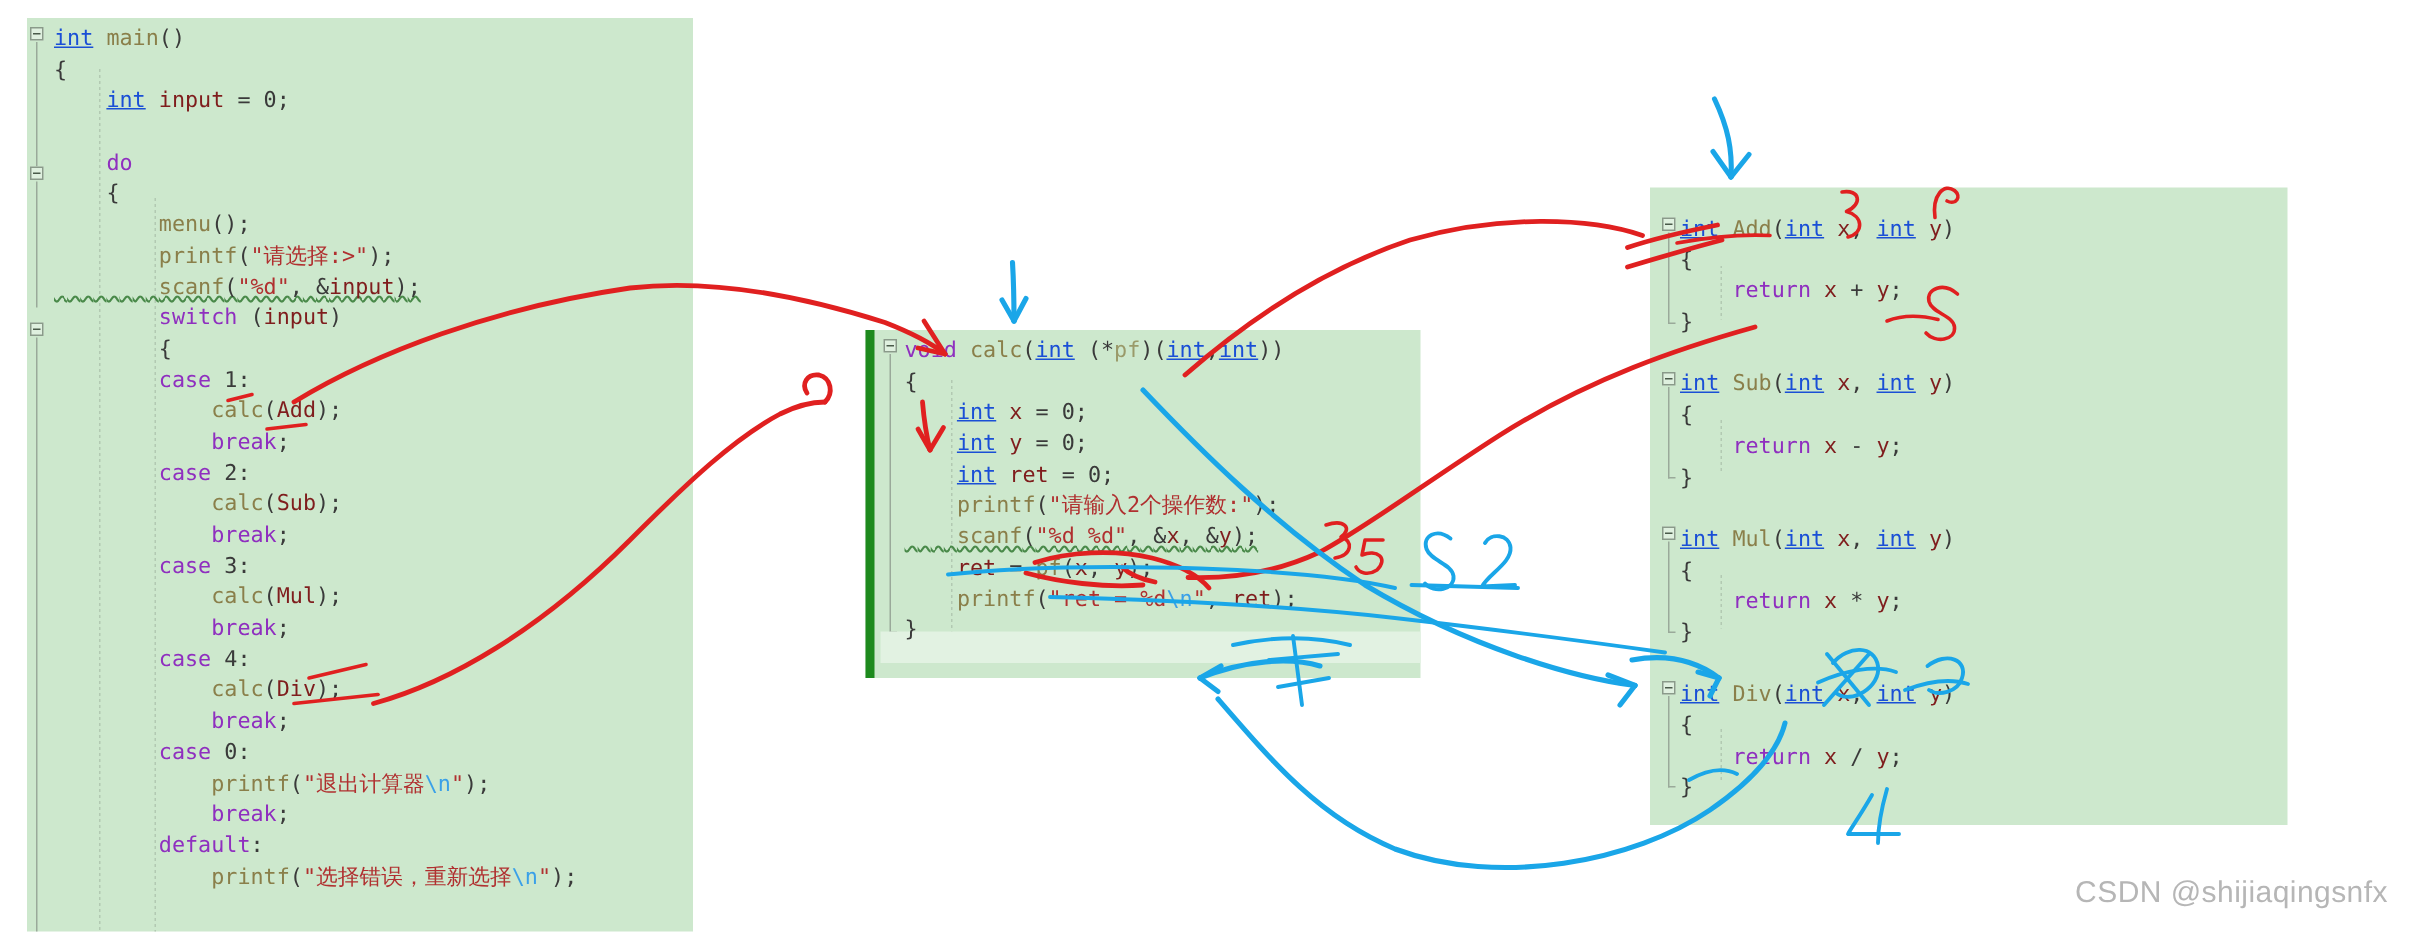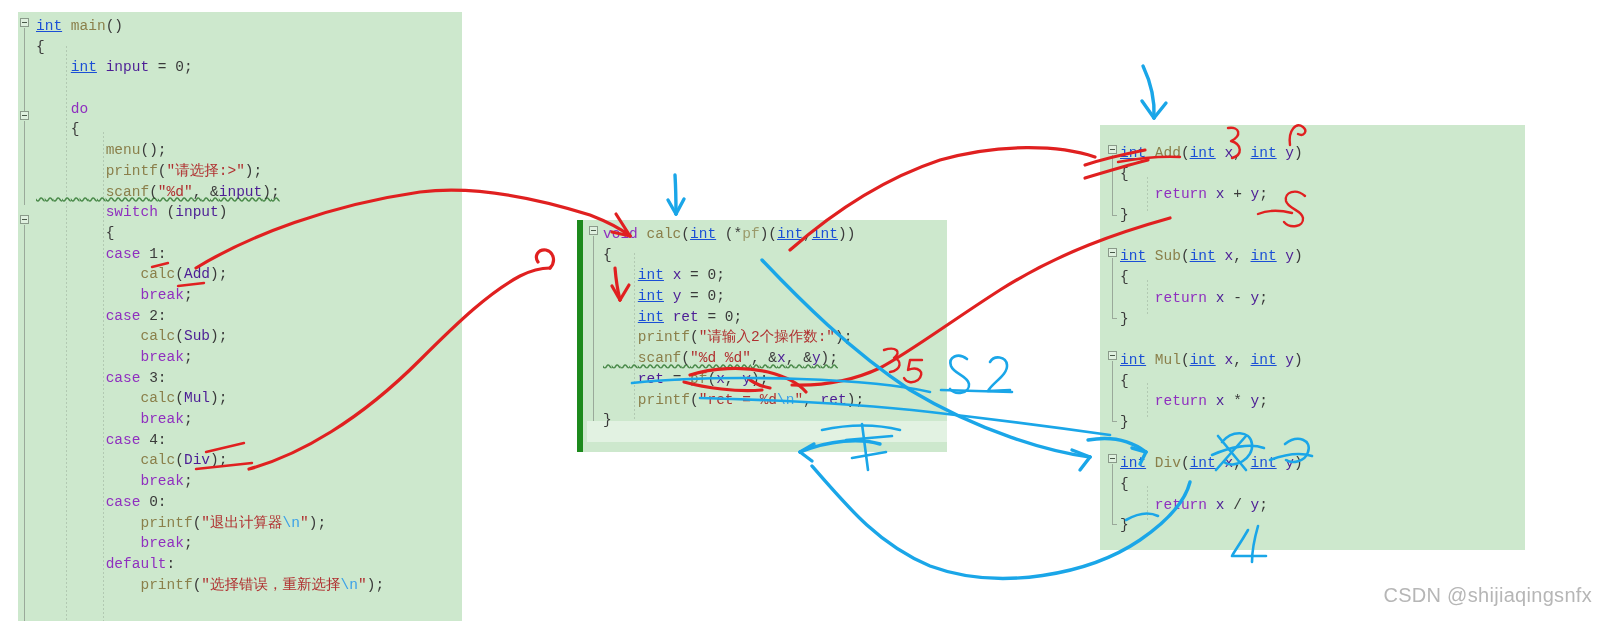--- a/index.html
+++ b/index.html
@@ -1,21 +1,21 @@
 <!DOCTYPE html>
 <html><head>
 <meta charset="utf-8">
 <style>
   html,body{margin:0;padding:0;background:#ffffff;}
   body{width:1610px;height:621px;position:relative;overflow:hidden;
        font-family:"DejaVu Sans Mono","Liberation Mono",monospace;}
 
   .panel{position:absolute;background:#cde8cd;box-sizing:border-box;}
 
-  .code{position:relative;font-size:14.5px;line-height:20.7px;white-space:pre;font-family:Liberation Mono, monospace;}
+  .code{position:relative;font-size:14.5px;line-height:20.7px;white-space:pre;}
   .ln{height:20.7px;white-space:pre;}
 
   
   .gutter{position:absolute;top:0;left:0;width:14px;height:100%;}
   .foldbox{position:absolute;width:9px;height:9px;border:1px solid #8a9a8a;
            background:#dff0df;box-sizing:border-box;}
   .foldbox:after{content:"";position:absolute;left:1px;top:3px;width:5px;height:1px;background:#4a5a4a;}
   .foldline{position:absolute;width:1px;background:#9aa99a;}
   .foldend{position:absolute;width:5px;height:1px;background:#9aa99a;}
 
@@ -26,21 +26,21 @@
   
   .changebar{position:absolute;width:6px;background:#1d8a1d;}
 
   
   .curline{position:absolute;background:#e2f2e2;}
 
   
   .kw{color:#8f2fbf;}
   .ty{color:#1a4fd6;text-decoration:underline;text-decoration-color:#1a4fd6;}
   .fn{color:#8a7f4a;}
-  .id{color:#4c1d95;}
+  .id{color:#7f1d1d;}
   .str{color:#b03030;}
   .esc{color:#3aa0e8;}
   .num{color:#3a3a3a;}
   .pun{color:#3a3a3a;}
   .pf{color:#9a9a6a;}
 
   .sq{text-decoration:underline wavy #4a8a4a;text-decoration-skip-ink:none;}
 
   svg.ink{position:absolute;left:0;top:0;width:1610px;height:621px;pointer-events:none;}
   .red{fill:none;stroke:#e02020;stroke-width:3.2;stroke-linecap:round;stroke-linejoin:round;}

